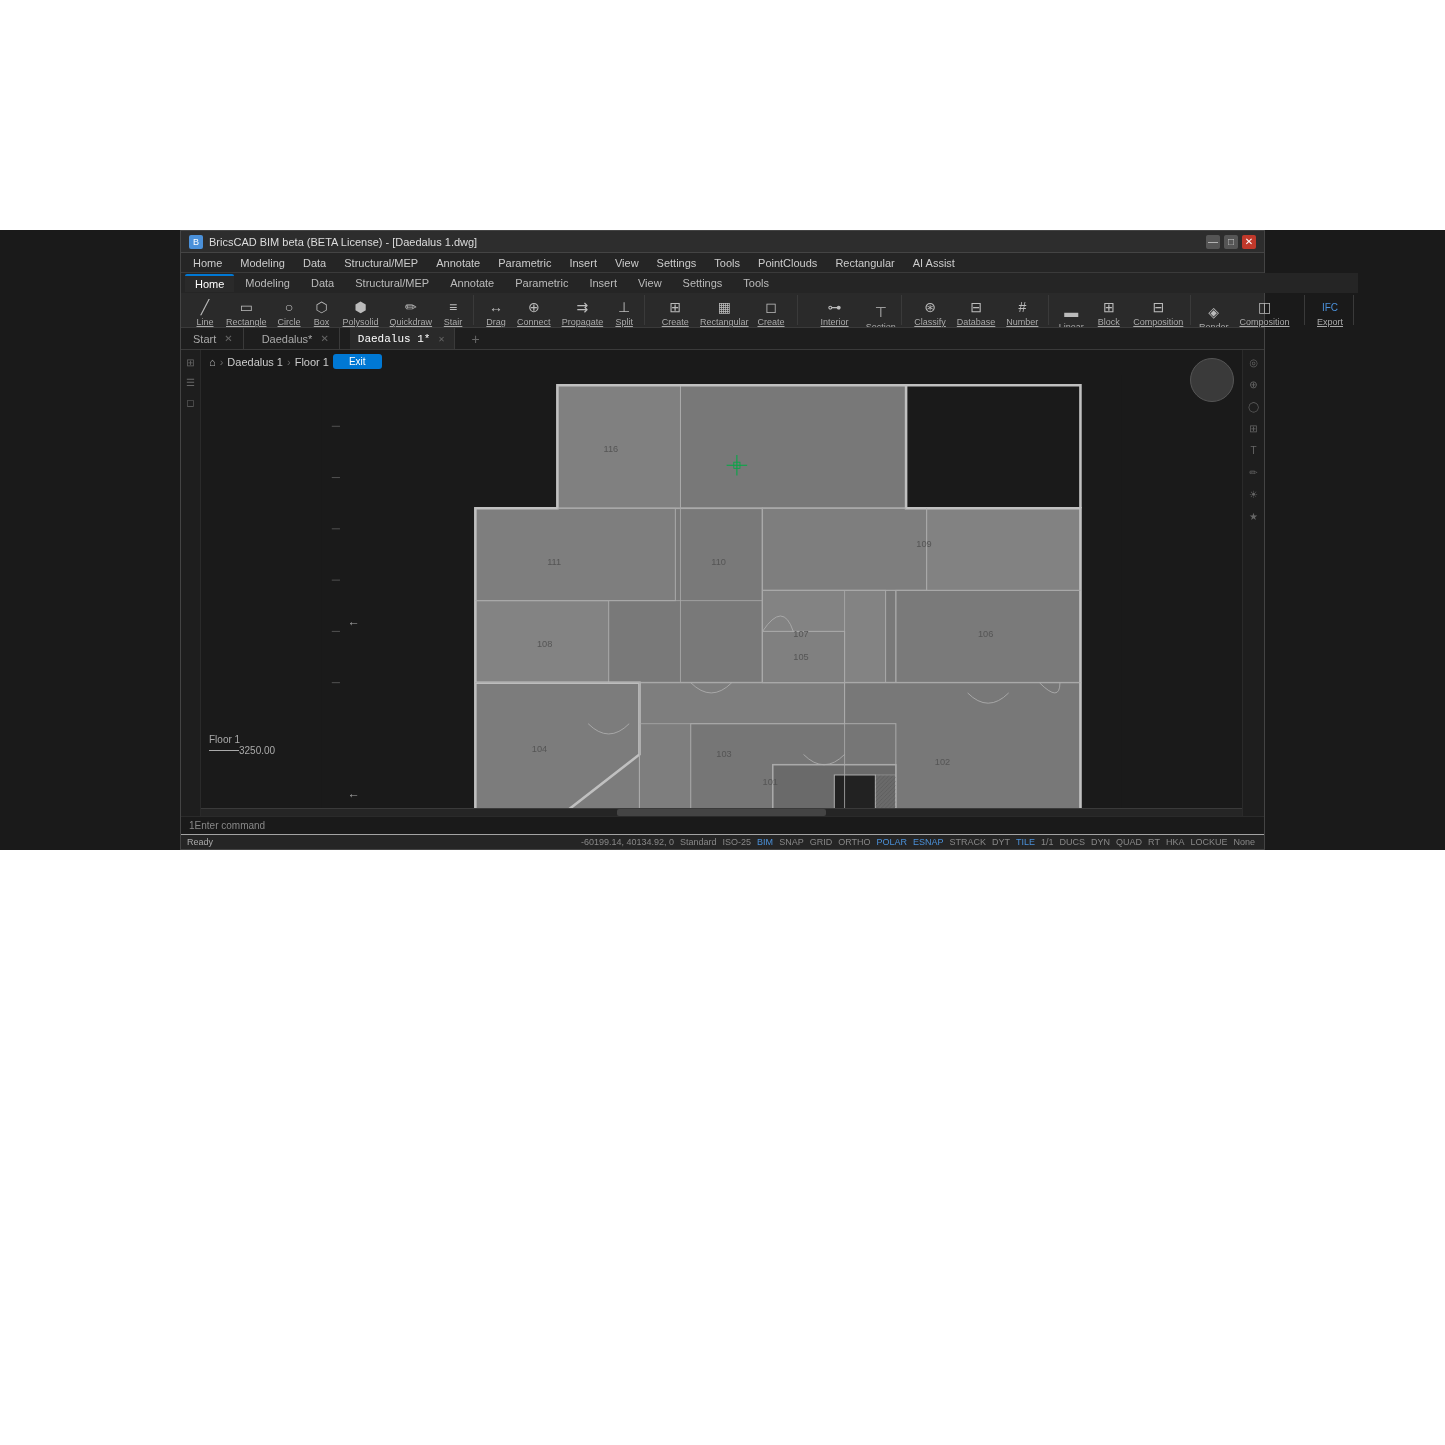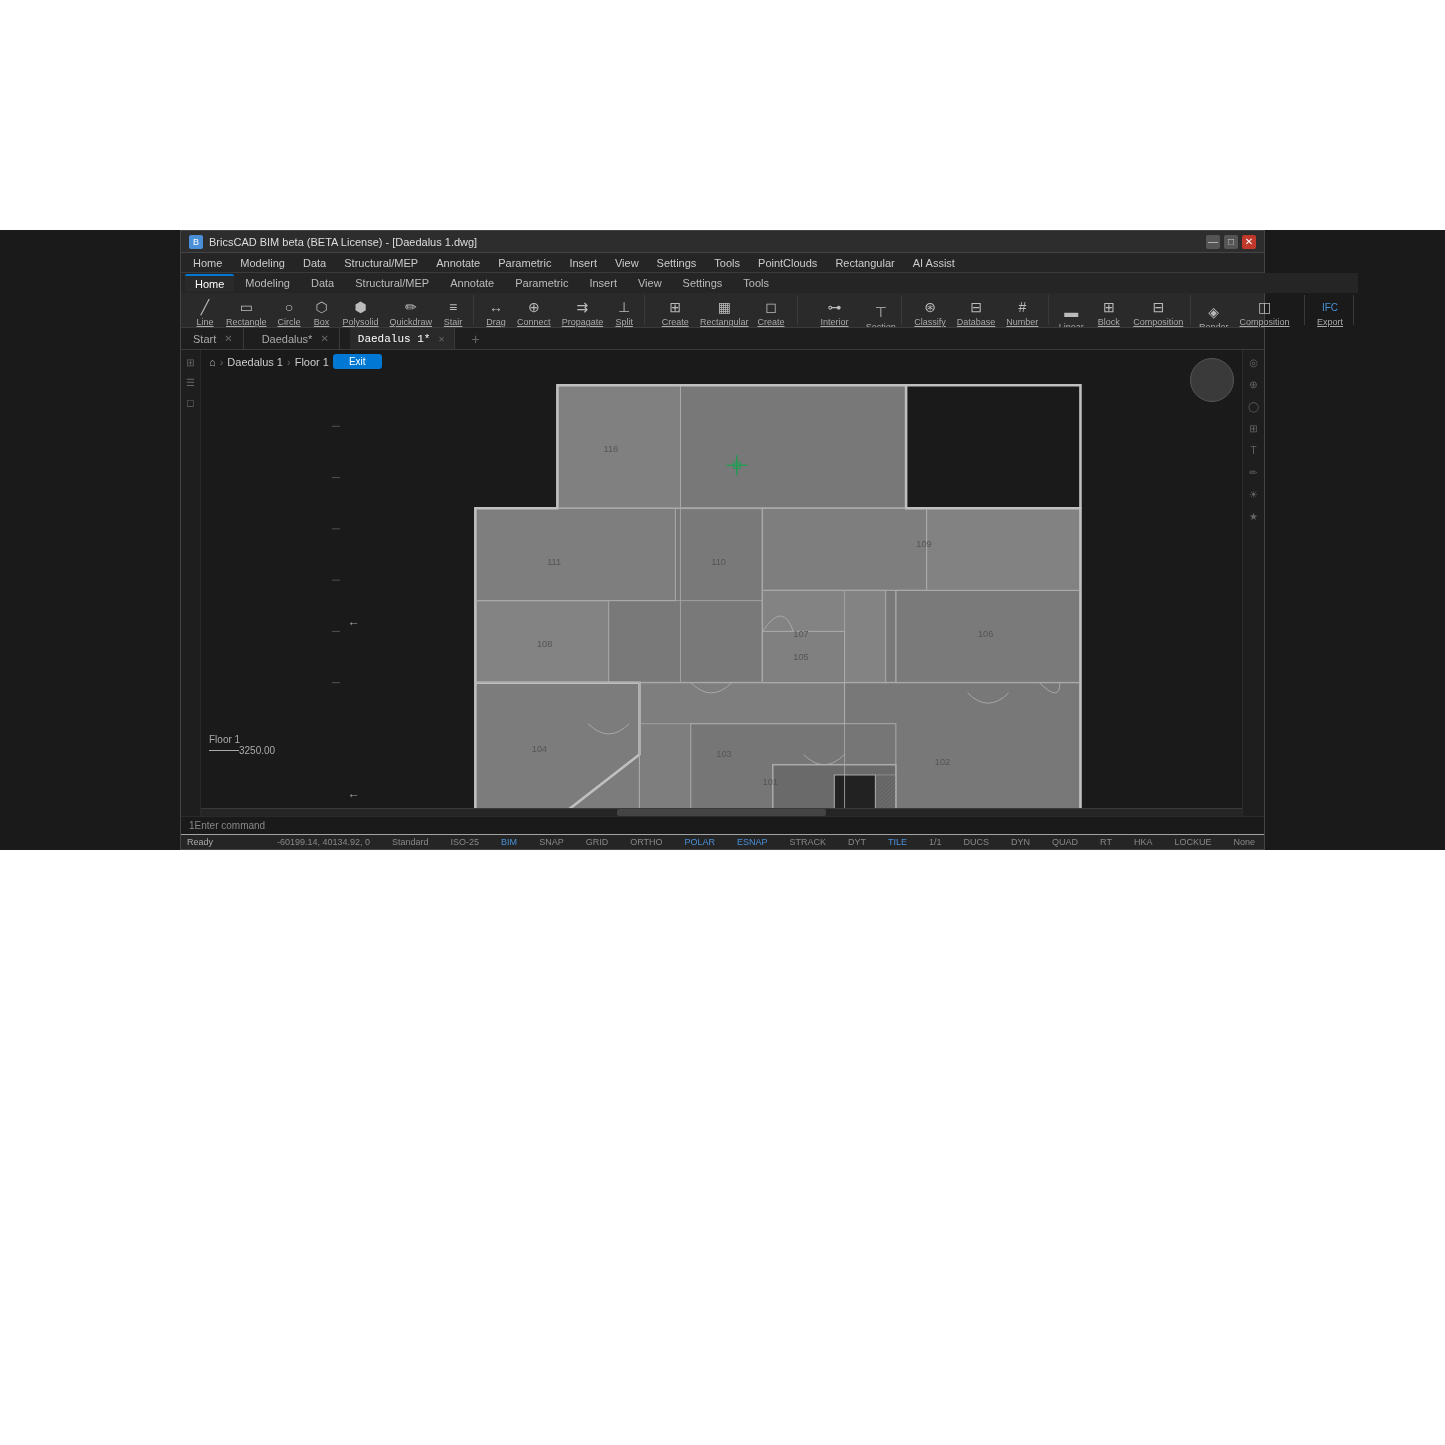--- a/index.html
+++ b/index.html
@@ -347,21 +347,21 @@
       background: #252525;
       border-top: 1px solid #a3a3a3;
       display: flex;
       align-items: center;
       justify-content: space-between;
       padding: 0 6px;
       font-size: 9px;
       color: #888;
     }
     .status-left { display: flex; align-items: center; gap: 8px; }
-    .status-right { display: flex; align-items: center; gap: 16px; }
+    .status-right { display: flex; align-items: center; gap: 0; }
     .status-item {
       padding: 0 3px;
       cursor: pointer;
     }
     .status-item.active { color: #4a90d9; }
     .status-ready { color: #aaa; }
 
     
     .command-bar {
       height: 18px;

